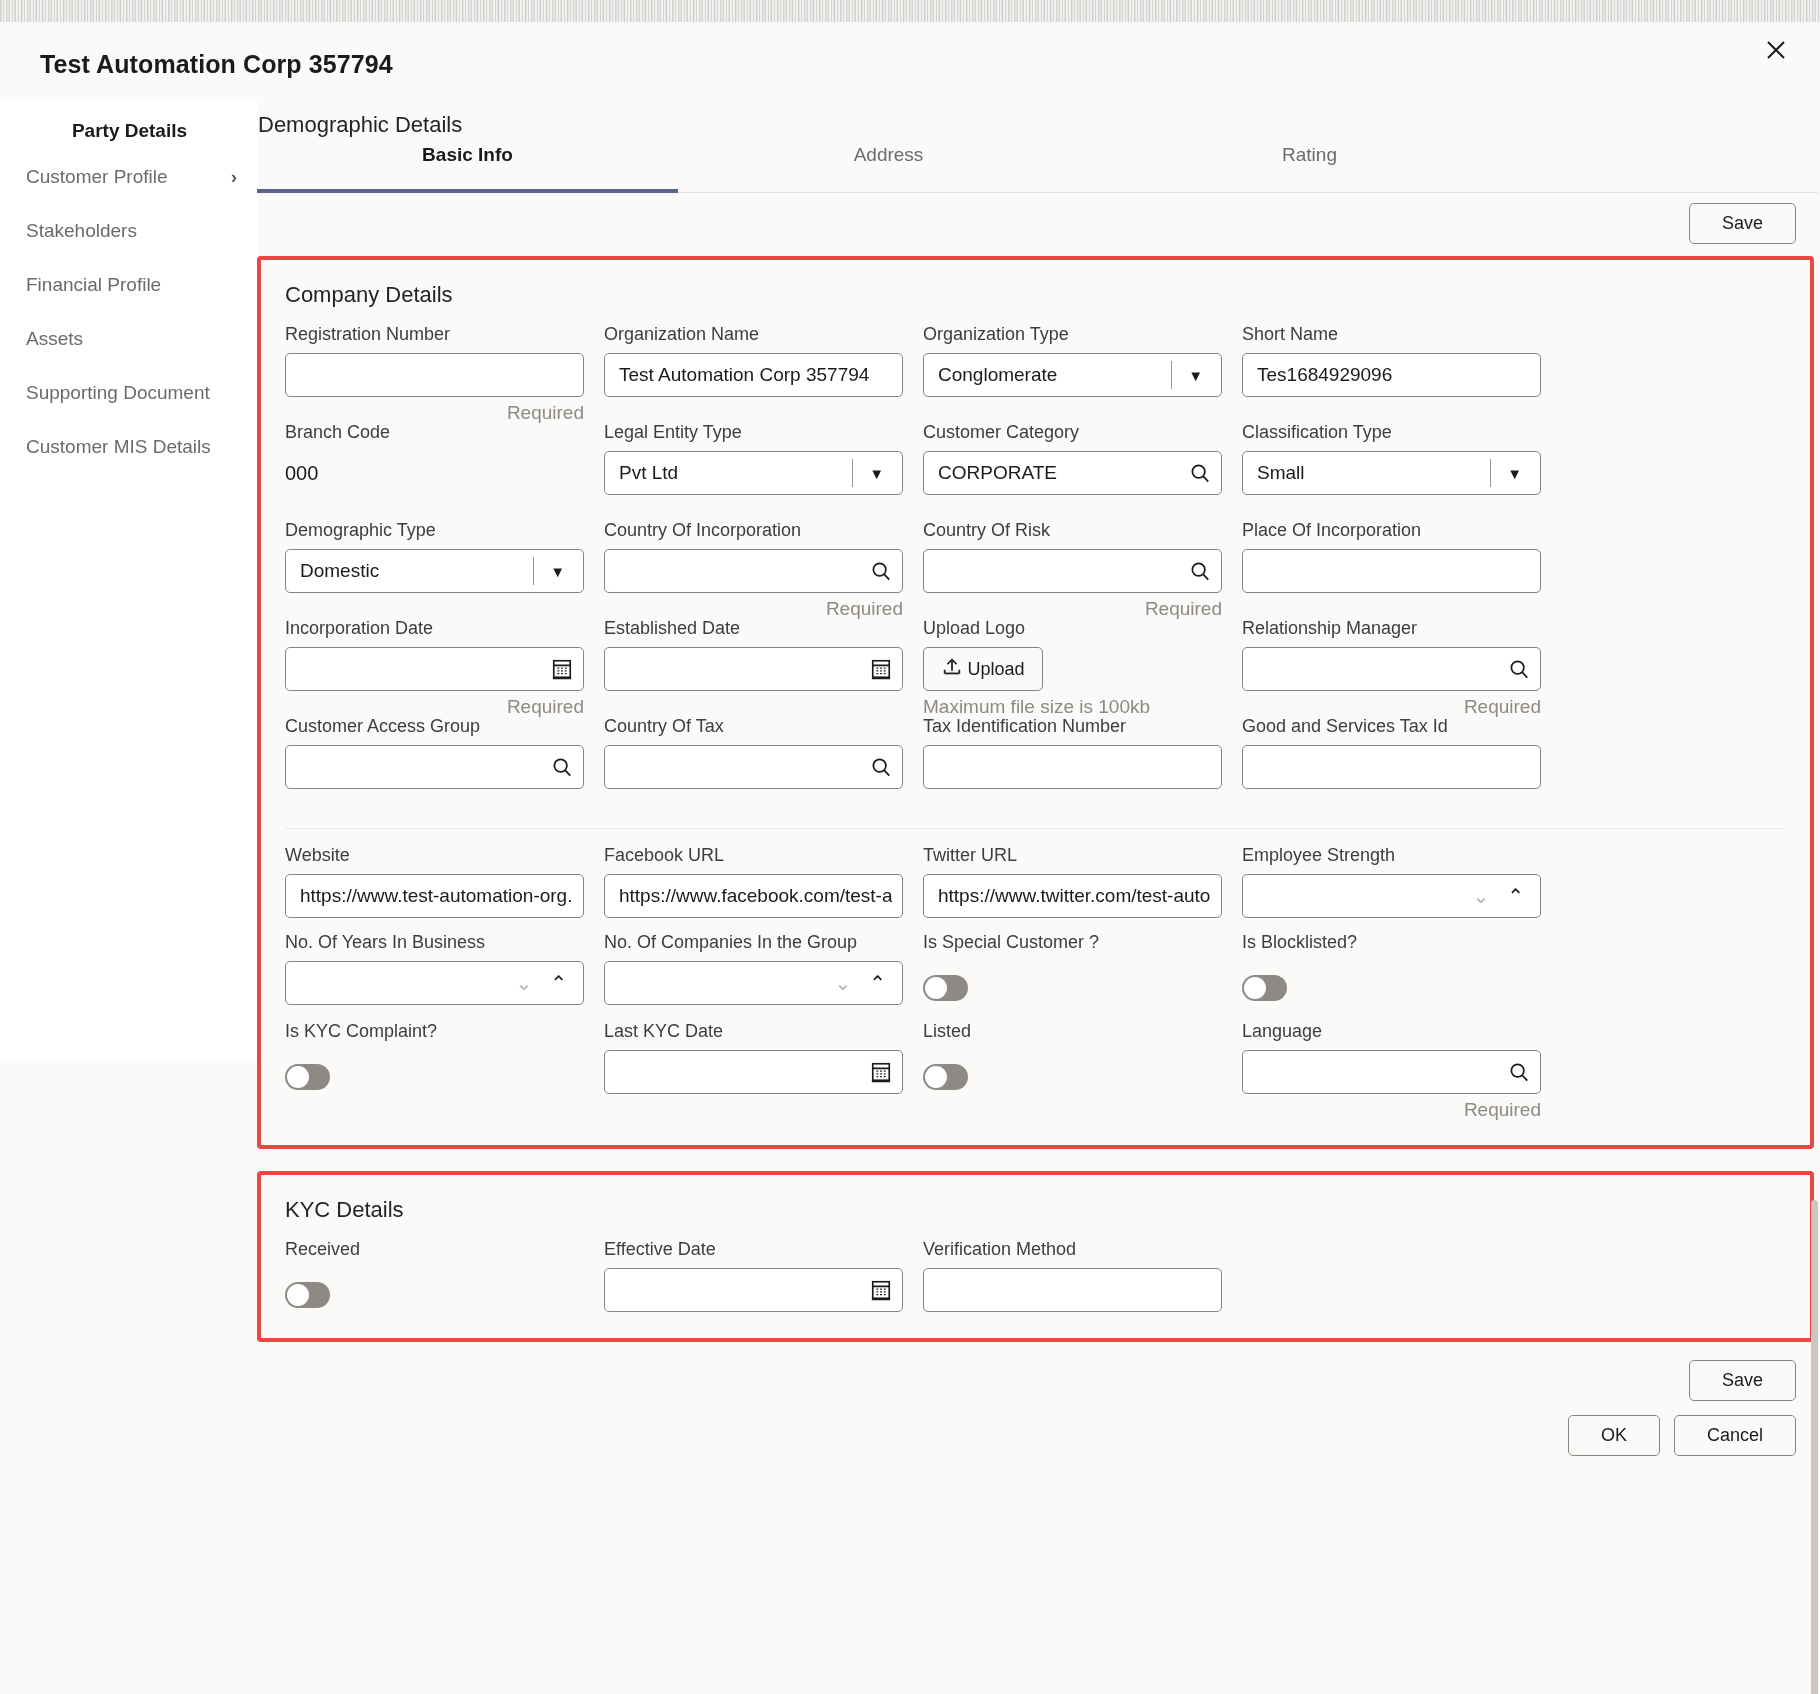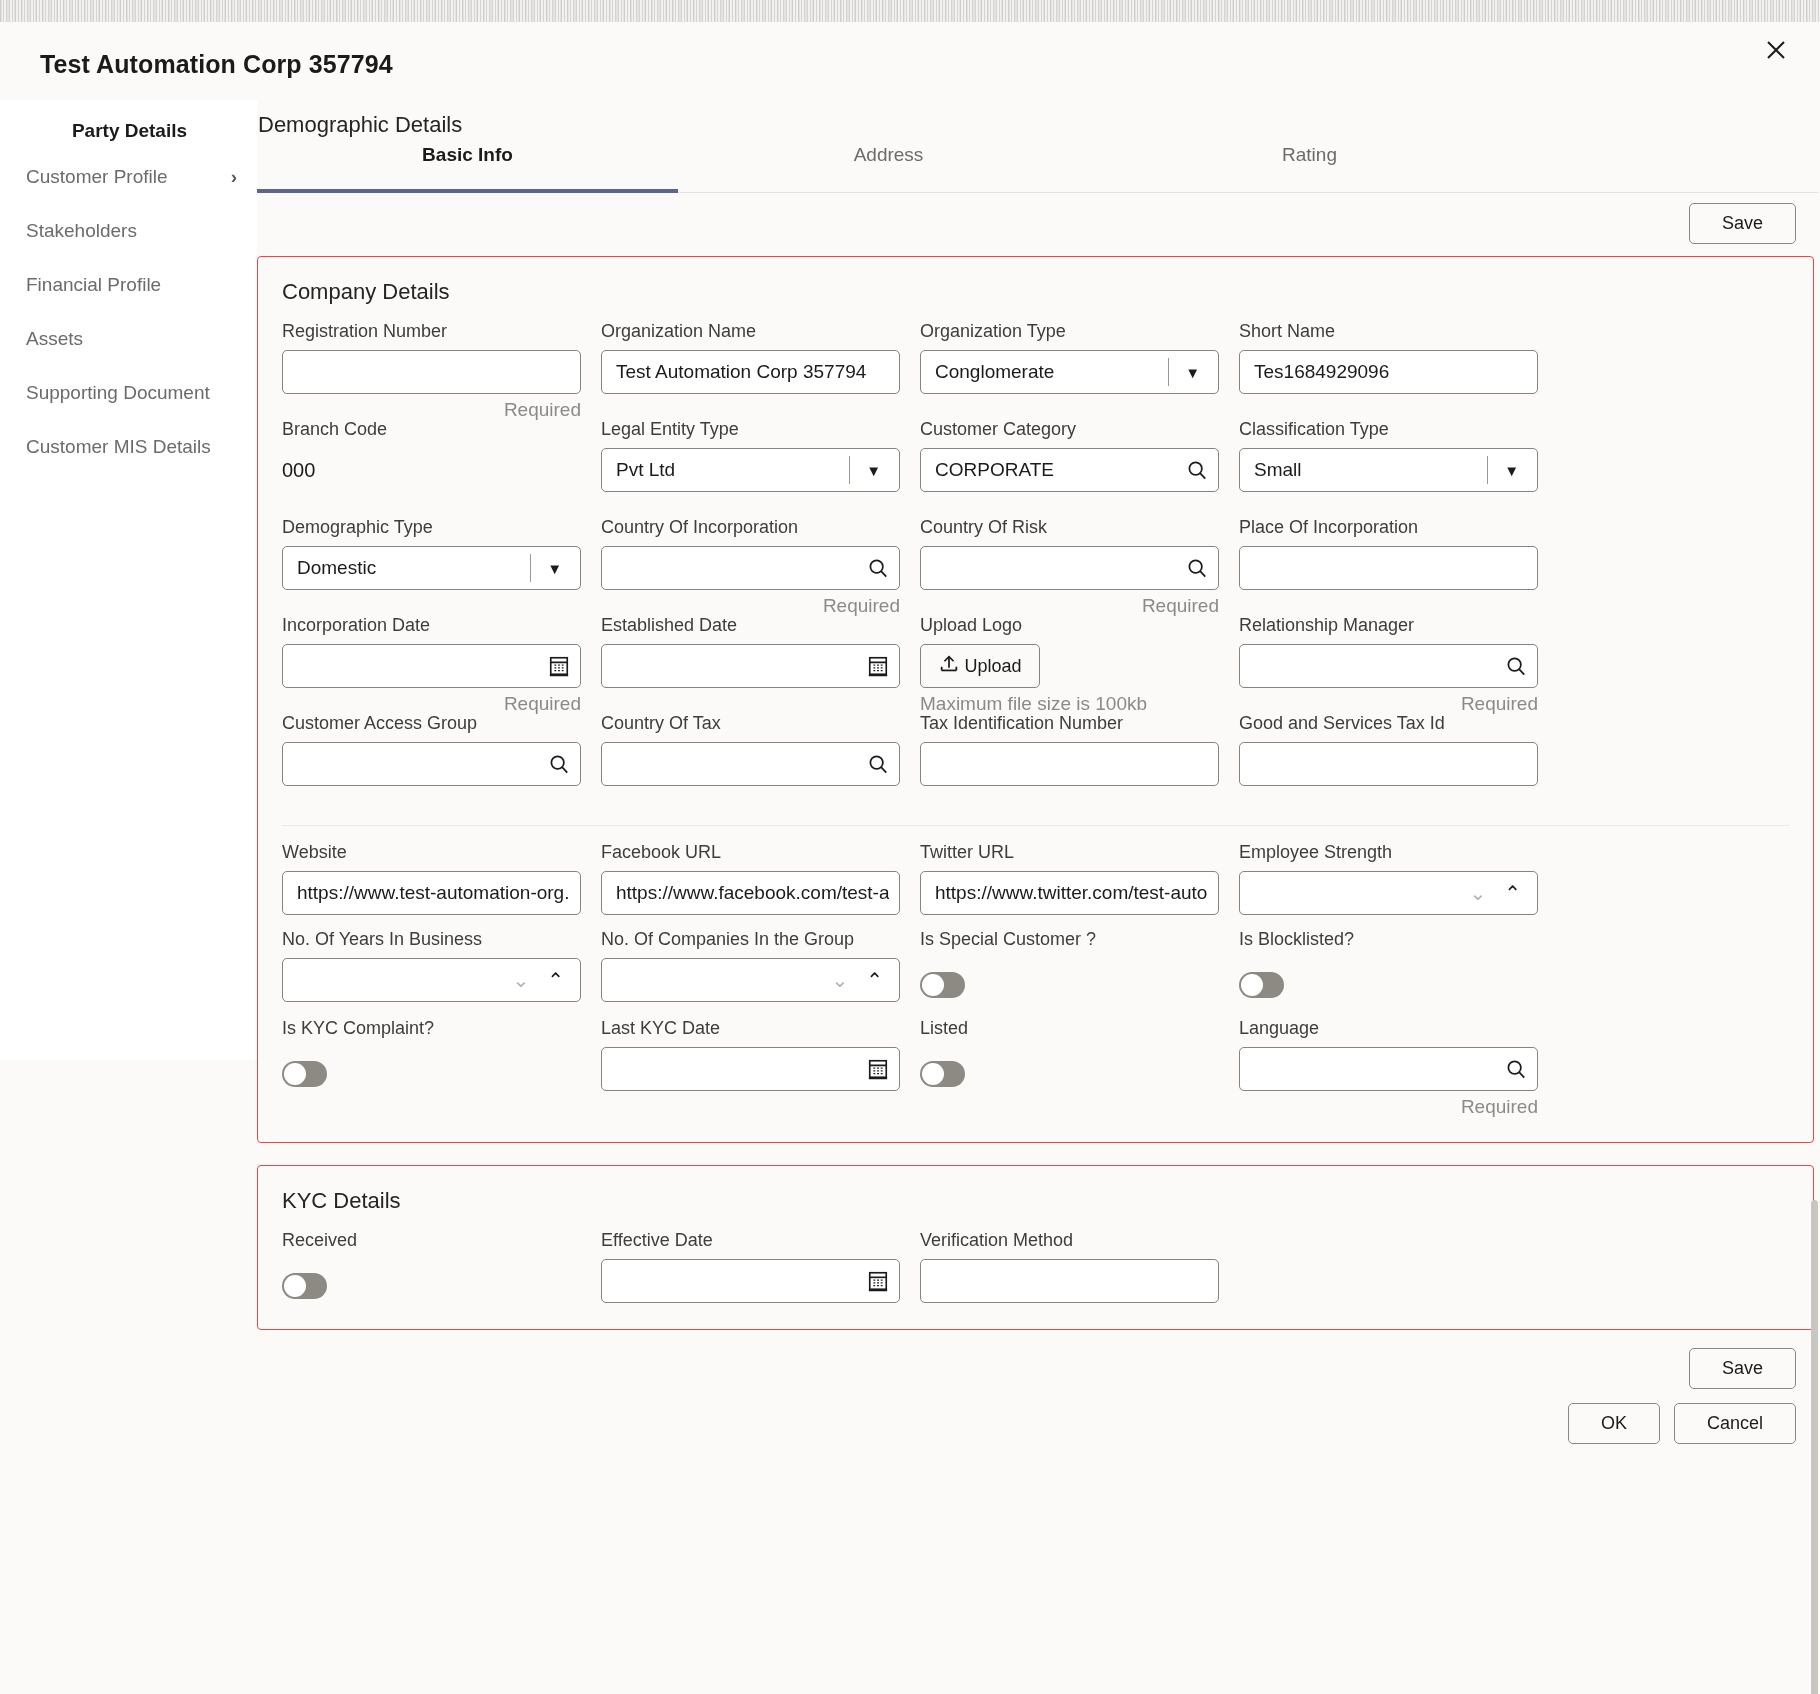--- a/index.html
+++ b/index.html
@@ -102,21 +102,21 @@
     border: 1px solid #8a8782;
     border-radius: 5px;
     font-size: 18px; color: #1b1b1b;
     padding: 9px 32px;
     cursor: pointer;
     font-family: "Liberation Sans", sans-serif;
   }
 
   
   .card {
-    border: 1px solid #ef4444;
+    border: 4px solid #ef4444;
     border-radius: 4px;
     margin: 0 4px 0 0;
     background: #fbfaf9;
     padding: 22px 24px 26px 24px;
   }
   .card-title {
     font-size: 22px; color: #242424;
     margin: 0 0 16px 0;
   }
 

